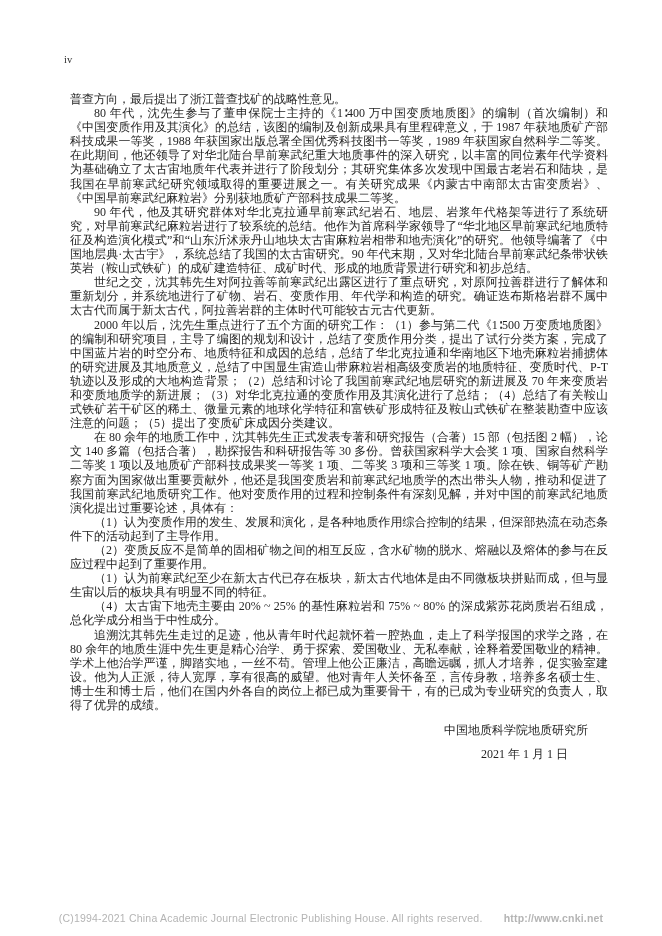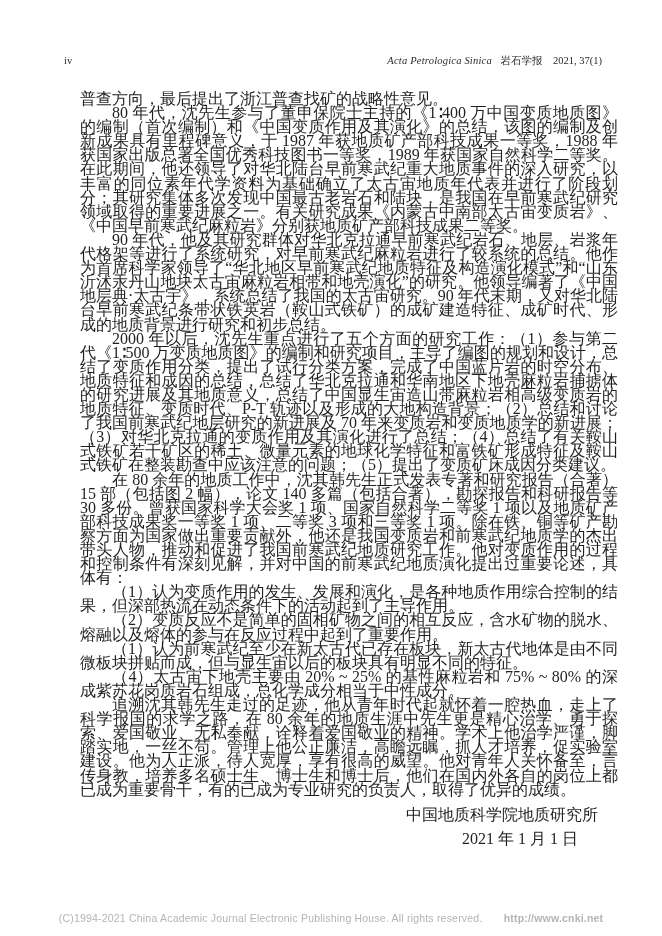--- a/index.html
+++ b/index.html
@@ -13,22 +13,22 @@
     margin:0 auto;
   }
   .header{
     position:absolute;top:54px;left:64px;right:60px;
     display:flex;justify-content:space-between;align-items:baseline;
     font-size:10.5px;color:#2a2a2a;gap:21px;
   }
   .journal-en{font-style:italic;letter-spacing:.2px;}
   .journal-cn{margin-left:6px;}
   .content{
-    position:absolute;top:92px;left:80px;width:538px;
-    font-size:16px;line-height:14.1px;
+    position:absolute;top:92px;left:70px;width:538px;
+    font-size:12px;line-height:14.1px;
     text-align:justify;text-justify:inter-ideograph;
   }
   .content p{margin:0;}
   .content p.indent{text-indent:2em;}
   .dedication{font-weight:bold;margin-top:13px !important;}
   .sign{text-align:right;margin-top:11px !important;padding-right:20px;}
   .date{text-align:right;margin-top:10px !important;padding-right:40px;}
   .footer{
     position:absolute;left:0;bottom:12px;width:100%;
     text-align:center;color:#b4b4b4;
@@ -37,30 +37,27 @@
   }
   .footer .url{margin-left:18px;font-weight:bold;}
 </style>
 </head>
 <body>
 
 <div class="page">
 
   <div class="header">
     <span class="page-num">iv</span>
-    <span>
-      <span class="journal-en">Acta Petrologica Sinica</span>
-      <span class="journal-cn">岩石学报　2021, 37(1)</span>
-    </span>
   </div>
 
   <div class="content">
     <p>普查方向，最后提出了浙江普查找矿的战略性意见。</p>
     <p class="indent">80 年代，沈先生参与了董申保院士主持的《1∶400 万中国变质地质图》的编制（首次编制）和《中国变质作用及其演化》的总结，该图的编制及创新成果具有里程碑意义，于 1987 年获地质矿产部科技成果一等奖，1988 年获国家出版总署全国优秀科技图书一等奖，1989 年获国家自然科学二等奖。在此期间，他还领导了对华北陆台早前寒武纪重大地质事件的深入研究，以丰富的同位素年代学资料为基础确立了太古宙地质年代表并进行了阶段划分；其研究集体多次发现中国最古老岩石和陆块，是我国在早前寒武纪研究领域取得的重要进展之一。有关研究成果《内蒙古中南部太古宙变质岩》、《中国早前寒武纪麻粒岩》分别获地质矿产部科技成果二等奖。</p>
     <p class="indent">90 年代，他及其研究群体对华北克拉通早前寒武纪岩石、地层、岩浆年代格架等进行了系统研究，对早前寒武纪麻粒岩进行了较系统的总结。他作为首席科学家领导了“华北地区早前寒武纪地质特征及构造演化模式”和“山东沂沭汞丹山地块太古宙麻粒岩相带和地壳演化”的研究。他领导编著了《中国地层典·太古宇》，系统总结了我国的太古宙研究。90 年代末期，又对华北陆台早前寒武纪条带状铁英岩（鞍山式铁矿）的成矿建造特征、成矿时代、形成的地质背景进行研究和初步总结。</p>
+    <p class="indent">世纪之交，沈其韩先生对阿拉善等前寒武纪出露区进行了重点研究，对原阿拉善群进行了解体和重新划分，并系统地进行了矿物、岩石、变质作用、年代学和构造的研究。确证迭布斯格岩群不属中太古代而属于新太古代，阿拉善岩群的主体时代可能较古元古代更新。</p>
     <p class="indent">2000 年以后，沈先生重点进行了五个方面的研究工作：（1）参与第二代《1∶500 万变质地质图》的编制和研究项目，主导了编图的规划和设计，总结了变质作用分类，提出了试行分类方案，完成了中国蓝片岩的时空分布、地质特征和成因的总结，总结了华北克拉通和华南地区下地壳麻粒岩捕掳体的研究进展及其地质意义，总结了中国显生宙造山带麻粒岩相高级变质岩的地质特征、变质时代、P-T 轨迹以及形成的大地构造背景；（2）总结和讨论了我国前寒武纪地层研究的新进展及 70 年来变质岩和变质地质学的新进展；（3）对华北克拉通的变质作用及其演化进行了总结；（4）总结了有关鞍山式铁矿若干矿区的稀土、微量元素的地球化学特征和富铁矿形成特征及鞍山式铁矿在整装勘查中应该注意的问题；（5）提出了变质矿床成因分类建议。</p>
     <p class="indent">在 80 余年的地质工作中，沈其韩先生正式发表专著和研究报告（合著）15 部（包括图 2 幅），论文 140 多篇（包括合著），勘探报告和科研报告等 30 多份。曾获国家科学大会奖 1 项、国家自然科学二等奖 1 项以及地质矿产部科技成果奖一等奖 1 项、二等奖 3 项和三等奖 1 项。除在铁、铜等矿产勘察方面为国家做出重要贡献外，他还是我国变质岩和前寒武纪地质学的杰出带头人物，推动和促进了我国前寒武纪地质研究工作。他对变质作用的过程和控制条件有深刻见解，并对中国的前寒武纪地质演化提出过重要论述，具体有：</p>
     <p class="indent">（1）认为变质作用的发生、发展和演化，是各种地质作用综合控制的结果，但深部热流在动态条件下的活动起到了主导作用。</p>
     <p class="indent">（2）变质反应不是简单的固相矿物之间的相互反应，含水矿物的脱水、熔融以及熔体的参与在反应过程中起到了重要作用。</p>
     <p class="indent">（1）认为前寒武纪至少在新太古代已存在板块，新太古代地体是由不同微板块拼贴而成，但与显生宙以后的板块具有明显不同的特征。</p>
     <p class="indent">（4）太古宙下地壳主要由 20% ~ 25% 的基性麻粒岩和 75% ~ 80% 的深成紫苏花岗质岩石组成，总化学成分相当于中性成分。</p>
     <p class="indent">追溯沈其韩先生走过的足迹，他从青年时代起就怀着一腔热血，走上了科学报国的求学之路，在 80 余年的地质生涯中先生更是精心治学、勇于探索、爱国敬业、无私奉献，诠释着爱国敬业的精神。学术上他治学严谨，脚踏实地，一丝不苟。管理上他公正廉洁，高瞻远瞩，抓人才培养，促实验室建设。他为人正派，待人宽厚，享有很高的威望。他对青年人关怀备至，言传身教，培养多名硕士生、博士生和博士后，他们在国内外各自的岗位上都已成为重要骨干，有的已成为专业研究的负责人，取得了优异的成绩。</p>
     <p class="sign">中国地质科学院地质研究所</p>
     <p class="date">2021 年 1 月 1 日</p>
   </div>

